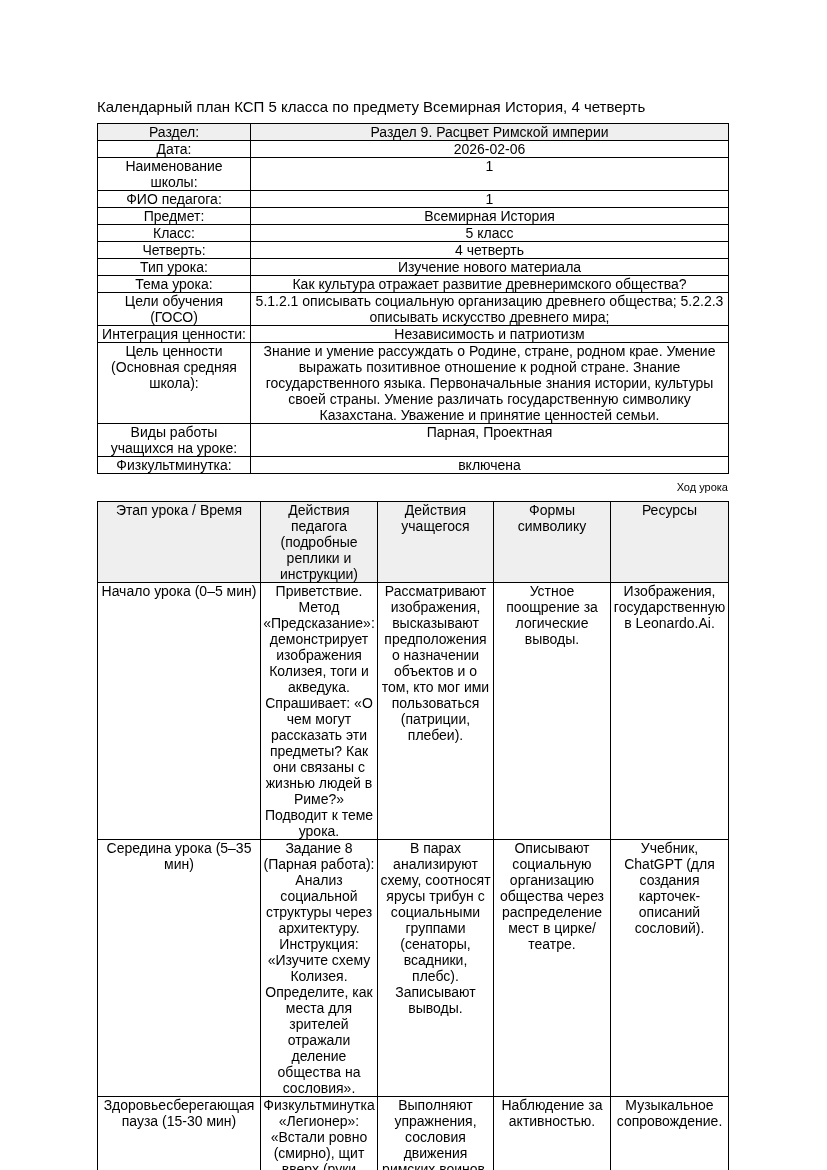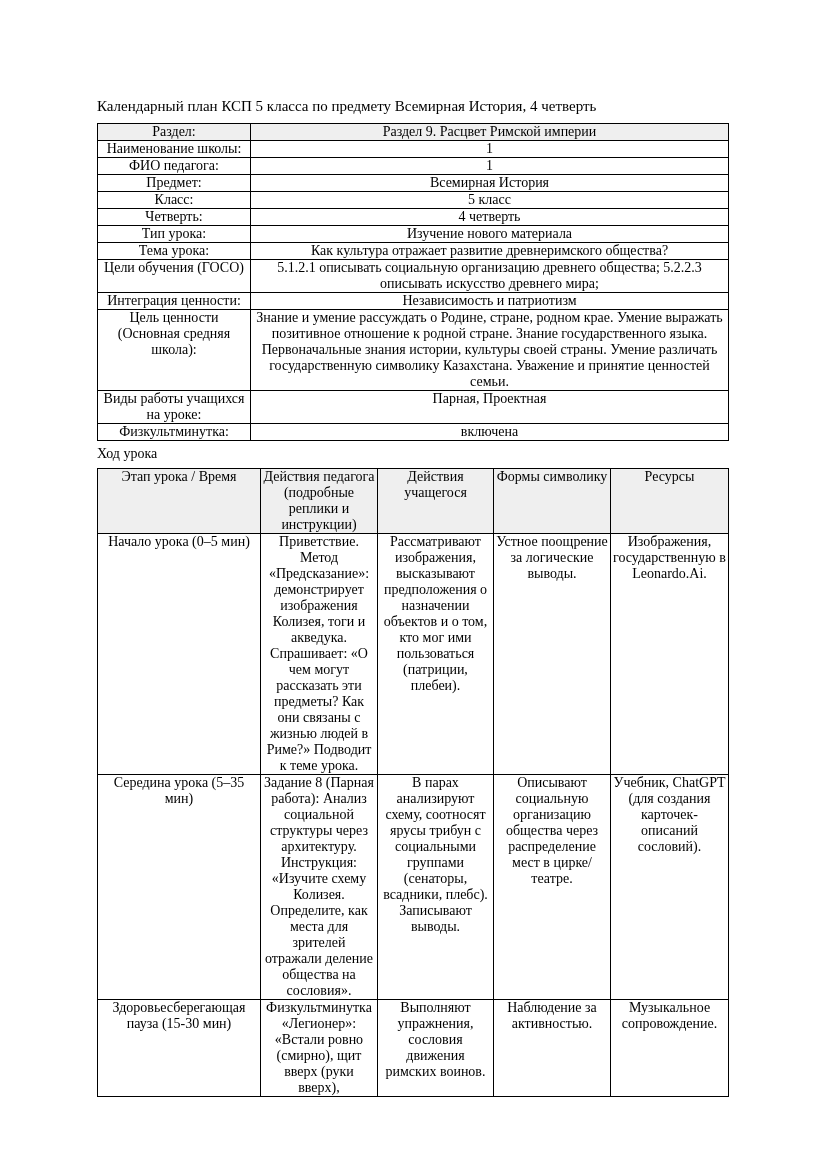--- a/index.html
+++ b/index.html
@@ -6,21 +6,21 @@
     margin: 0;
     padding: 0;
     background: #ffffff;
   }
   .page {
     position: relative;
     width: 768px;
     height: 1170px;
     background: #ffffff;
     overflow: hidden;
-    font-family: Liberation Serif, serif;
+    font-family: Liberation Sans, sans-serif;
     color: #000000;
   }
   .content {
     position: absolute;
     left: 97px;
     top: 98px;
     width: 631px;
   }
   .title {
     margin: 0;
@@ -45,22 +45,23 @@
     word-wrap: break-word;
   }
   .info-table {
     margin-top: 8px;
   }
   tr.shaded td, tr.shaded th {
     background: #efefef;
   }
   .section-heading {
     margin: 5px 0 6px 0;
-    font-size: 14px;
+    font-size: 11px;
     line-height: 16px;
+    text-align: right;
   }
   .lesson-table td, .lesson-table th {
     height: 16px;
   }
   .row-clipped td {
     height: 78px;
     max-height: 78px;
   }
 </style>
 </head>
@@ -73,20 +74,24 @@
 
     <table class="info-table">
       <colgroup>
         <col style="width:153px">
         <col style="width:478px">
       </colgroup>
       <tbody>
         <tr class="shaded">
           <td>Раздел:</td>
           <td>Раздел 9. Расцвет Римской империи</td>
+        </tr>
+        <tr>
+          <td>Дата:</td>
+          <td>2026-02-06</td>
         </tr>
         <tr>
           <td>Наименование школы:</td>
           <td>1</td>
         </tr>
         <tr>
           <td>ФИО педагога:</td>
           <td>1</td>
         </tr>
         <tr>

